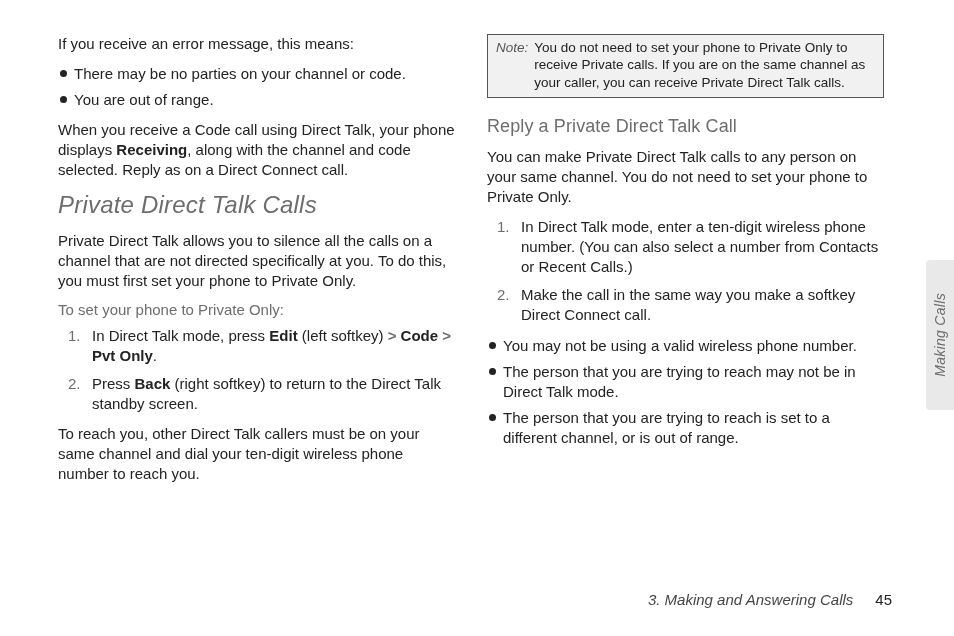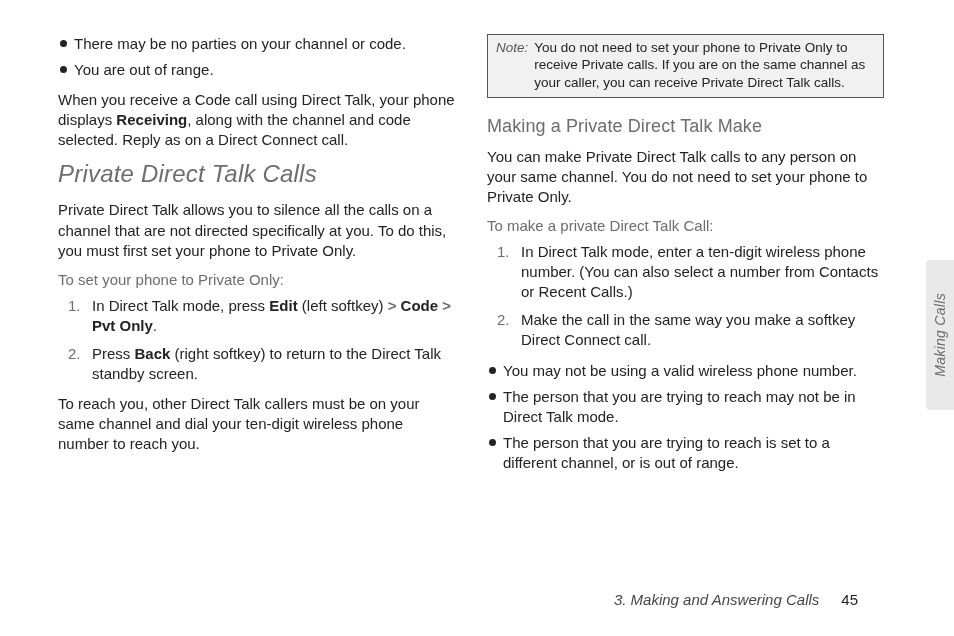--- a/index.html
+++ b/index.html
@@ -133,40 +133,41 @@
     transform: rotate(180deg);
     font-style: italic;
     color: #6d6d6d;
     font-size: 14px;
     font-family: "Arial Narrow", Arial, sans-serif;
     letter-spacing: 0.3px;
   }
   .footer {
     position: absolute;
     bottom: 28px;
-    right: 96px;
+    right: 62px;
     font-style: italic;
     color: #454545;
     font-size: 15px;
     font-family: Arial, sans-serif;
   }
   .footer .pg {
     font-style: normal;
     font-weight: 400;
     margin-left: 22px;
     color: #232323;
   }
 </style>
 </head>
 <body>
 
 <div class="page">
   <div class="cols">
 
     <div class="col">
+      <p>If you receive an error message, this means:</p>
 
       <ul class="simple">
         <li>There may be no parties on your channel or code.</li>
         <li>You are out of range.</li>
       </ul>
 
       <p>
         <span>When you receive a Code call using Direct Talk, your phone displays </span><span class="bold">Receiving</span><span>, along with the channel and code selected. Reply as on a Direct Connect call.</span>
       </p>
 
@@ -190,25 +191,24 @@
 
       <p>To reach you, other Direct Talk callers must be on your same channel and dial your ten-digit wireless phone number to reach you.</p>
     </div>
 
     <div class="col">
       <div class="notebox">
         <div class="note-label">Note:</div>
         <div class="note-body">You do not need to set your phone to Private Only to receive Private calls. If you are on the same channel as your caller, you can receive Private Direct Talk calls.</div>
       </div>
 
-      <div class="h3">Making a Private Direct Talk Make</div>
+      <div class="h3">Reply a Private Direct Talk Call</div>
 
       <p>You can make Private Direct Talk calls to any person on your same channel. You do not need to set your phone to Private Only.</p>
 
-      <div class="lead">To make a private Direct Talk Call:</div>
 
       <ol class="steps">
         <li>In Direct Talk mode, enter a ten-digit wireless phone number. (You can also select a number from Contacts or Recent Calls.)</li>
         <li>Make the call in the same way you make a softkey Direct Connect call.</li>
       </ol>
 
 
       <ul class="simple">
         <li>You may not be using a valid wireless phone number.</li>
         <li>The person that you are trying to reach may not be in Direct Talk mode.</li>

